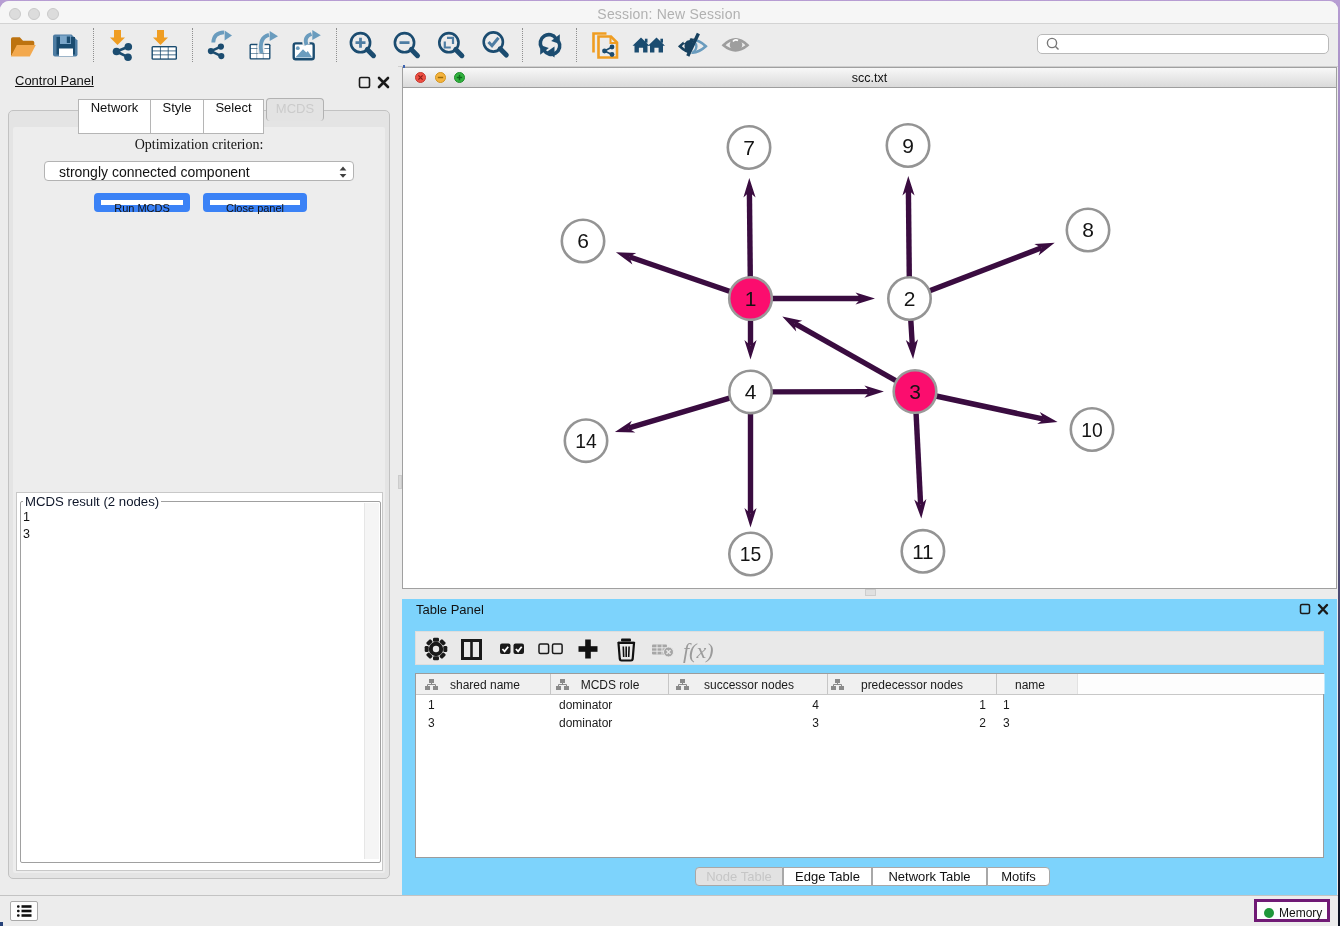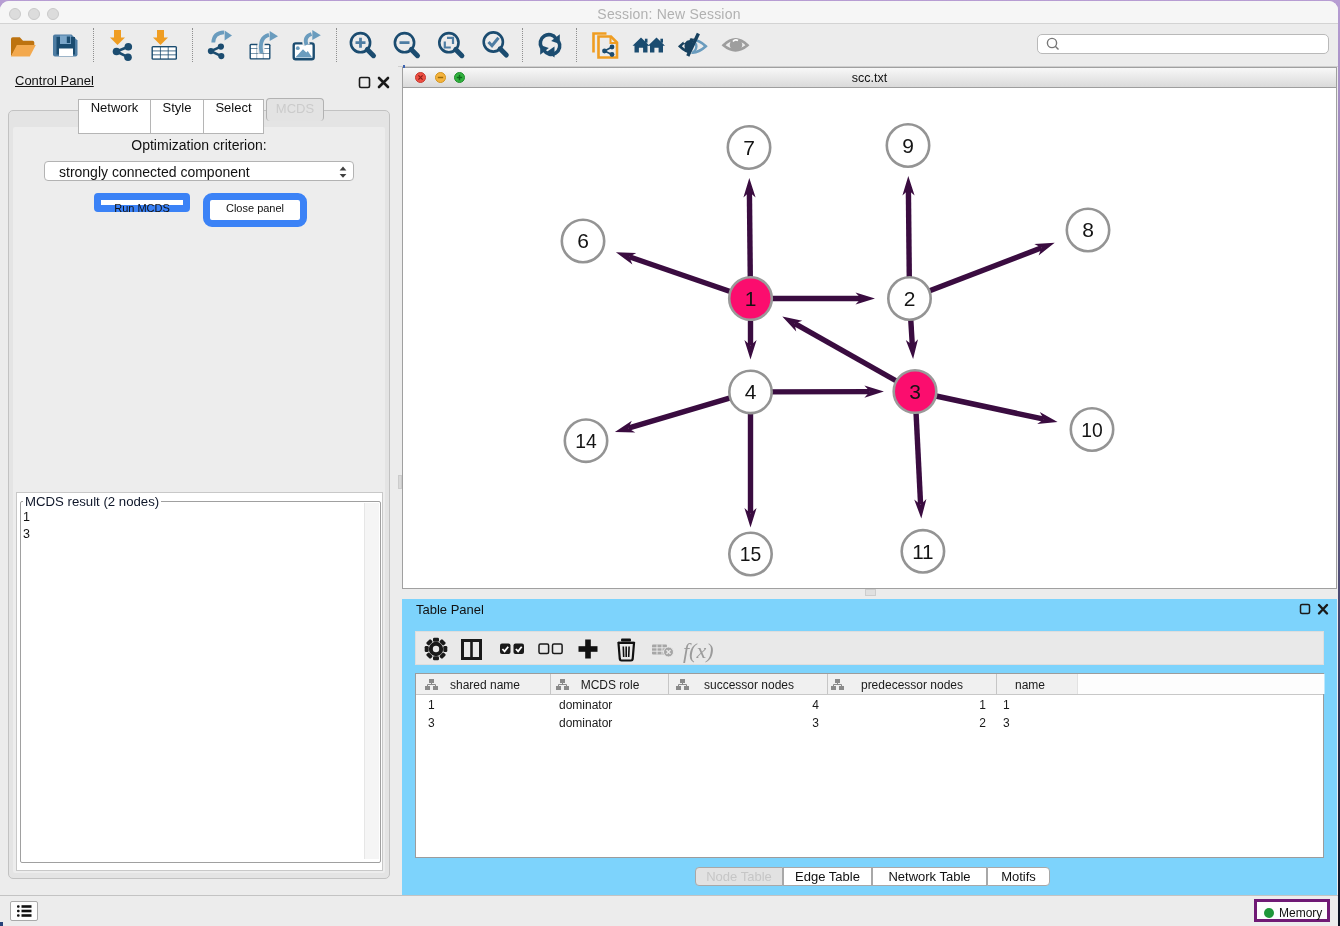--- a/index.html
+++ b/index.html
@@ -185,30 +185,30 @@
         <rect x="1.5" y="1.5" width="10" height="10" rx="1.5" fill="none" stroke="#1a1a1a" stroke-width="1.6"></rect>
         <path d="M21,2 L30,11 M30,2 L21,11" stroke="#1a1a1a" stroke-width="2.6" stroke-linecap="round"></path>
       </svg>
     <div id="pane">
         <div style="position:absolute;left:4px;top:16px;width:372px;height:746px;background:#ededed;border-radius:2px;"></div>
       </div>
     <div class="tab" style="left:78px;width:73px;">Network</div>
     <div class="tab" style="left:150px;width:54px;">Style</div>
     <div class="tab" style="left:203px;width:61px;">Select</div>
     <div class="tab" style="left:266px;top:32px;width:58px;height:23px;line-height:19px;background:#e3e3e3;color:#cbcbcb;border-radius:4px;border-color:#b2b2b2;border-bottom:none;">MCDS</div>
-    <div class="abs" style="left:0;top:71px;width:398px;text-align:center;font-size:14px;color:#111;">Optimization criterion:</div>
+    <div class="abs" style="left:0;top:71px;width:398px;text-align:center;font-size:14px;color:#111;font-family:Liberation Serif, serif;">Optimization criterion:</div>
     <div class="abs" style="left:44px;top:95px;width:310px;height:20px;background:#fff;border:1px solid #b3b3b3;border-radius:4px;box-sizing:border-box;">
       <span style="position:absolute;left:14px;top:2px;font-size:14px;color:#111;">strongly connected component</span>
       <svg width="12" height="16" viewBox="0 0 12 16" style="position:absolute;right:4px;top:2px">
           <polygon points="6,2.5 9.4,6.4 2.6,6.4" fill="#3f3f3f"></polygon>
           <polygon points="6,13.8 9.4,9.9 2.6,9.9" fill="#3f3f3f"></polygon>
         </svg>
     </div>
     <div class="btn" style="left:94px;top:127px;width:96px;height:19px;line-height:17px;">Run MCDS</div>
-    <div class="btn" style="left:203px;top:127px;width:104px;height:34px;line-height:17px;border-radius:9px;">Close panel</div>
+    <div class="btn" style="left:203px;top:127px;width:104px;height:19px;line-height:17px;">Close panel</div>
     <div class="abs" style="left:16px;top:426px;width:367px;height:379px;background:#fff;border:1px solid #c8c8c8;box-sizing:border-box;">
       <div class="abs" style="left:3px;top:8px;width:359px;height:360px;border:1px solid #a0a0a0;border-radius:2px;"></div>
       <div class="abs" style="left:6px;top:1px;padding:0 2px;background:#fff;font-size:13.2px;color:#0f172a;">MCDS result (2 nodes)</div>
       <div class="abs" style="left:347px;top:10px;width:14px;height:356px;background:#f5f5f5;border-left:1px solid #e6e6e6;"></div>
       <div class="abs" style="left:6px;top:16px;font-size:12.5px;color:#111;line-height:17px;">1<br>3</div>
     </div>
   </div>
   <div style="position:absolute;left:397.5px;top:474px;width:4px;height:14px;background:#d9d9d9;border:1px solid #cccccc;box-sizing:border-box;"></div>
   <div id="nwin">
     <div style="position:absolute;left:0px;top:-3px;width:2px;height:7px;background:#3e64b0;"></div>

